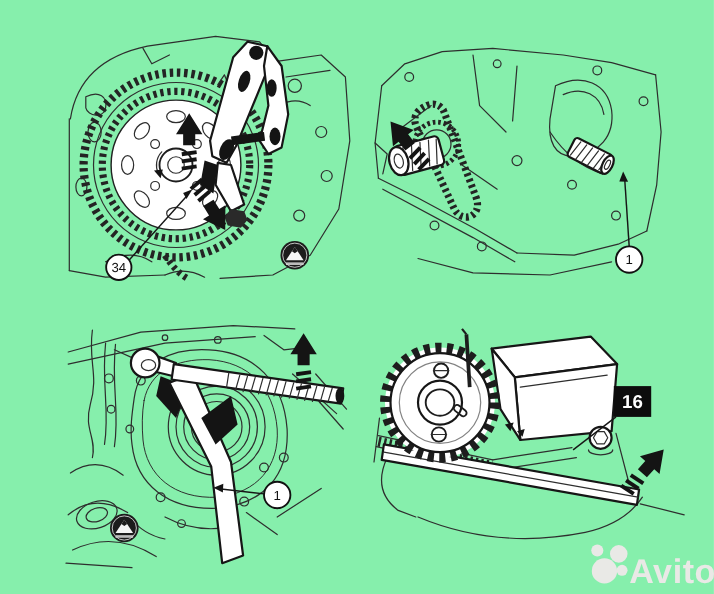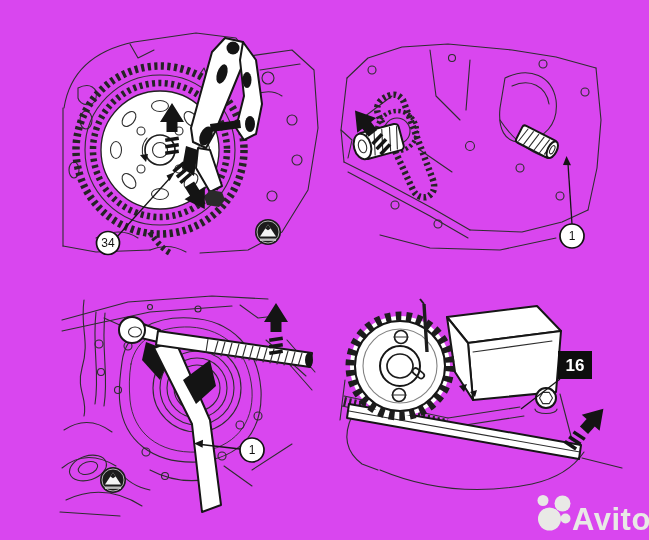--- a/index.html
+++ b/index.html
@@ -1,16 +1,16 @@
 <!DOCTYPE html>
 <html><head>
 <meta charset="utf-8">
 <style>
   html,body{margin:0;padding:0;background:#ffffff;}
-  .page{position:relative;width:649px;height:540px;background:#d946ef;overflow:hidden;
+  .page{position:relative;width:649px;height:540px;background:#86efac;overflow:hidden;
         font-family:"Liberation Sans",sans-serif;}
   svg{position:absolute;left:0;top:0;}
   .ln{fill:none;stroke:#2e2e2e;stroke-width:1.1;stroke-linecap:round;stroke-linejoin:round;}
   .lnb{fill:none;stroke:#1d1d1d;stroke-width:1.7;stroke-linecap:round;stroke-linejoin:round;}
   .tool{fill:#ffffff;stroke:#161616;stroke-width:2;stroke-linejoin:round;}
   .blk{fill:#141414;stroke:none;}
   .chain{fill:none;stroke:#242424;}
   .callout-circle{fill:#ffffff;stroke:#111111;stroke-width:1.7;}
   .callout-num{font:12px "Liberation Sans",sans-serif;fill:#111111;text-anchor:middle;}
   .box-num{font:bold 17px "Liberation Sans",sans-serif;fill:#ffffff;text-anchor:middle;}

